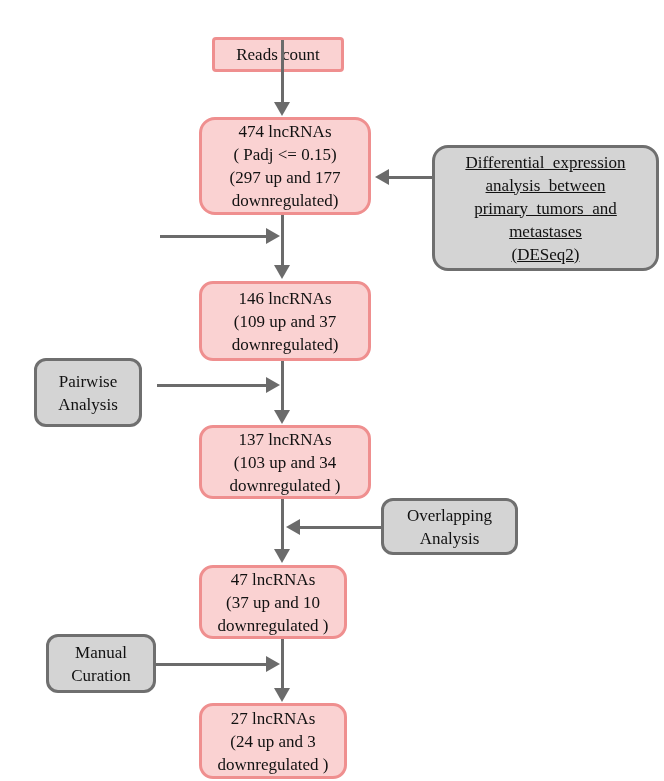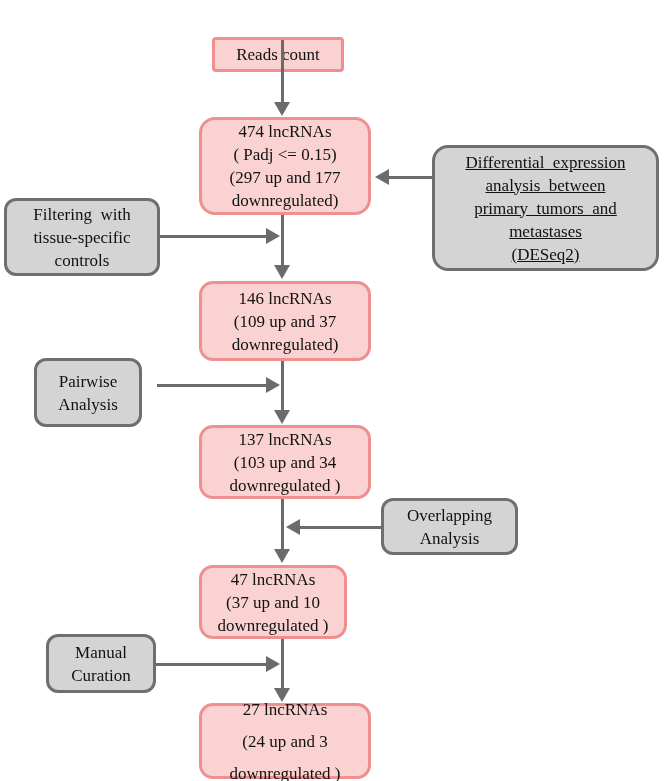--- a/index.html
+++ b/index.html
@@ -30,21 +30,21 @@
   #n-reads{left:212px;top:5px;width:132px;height:35px;border-radius:4px;margin-top:32px;}
   #n-474{left:199px;top:117px;width:172px;height:98px;border-radius:16px;}
   #n-diff{left:432px;top:145px;width:227px;height:126px;border-radius:16px;text-decoration:underline;}
   #n-filter{left:4px;top:198px;width:156px;height:78px;border-radius:12px;}
   #n-146{left:199px;top:281px;width:172px;height:80px;border-radius:14px;}
   #n-pair{left:34px;top:358px;width:108px;height:69px;border-radius:12px;}
   #n-137{left:199px;top:425px;width:172px;height:74px;border-radius:14px;}
   #n-overlap{left:381px;top:498px;width:137px;height:57px;border-radius:12px;}
   #n-47{left:199px;top:565px;width:148px;height:74px;border-radius:14px;}
   #n-manual{left:46px;top:634px;width:110px;height:59px;border-radius:12px;}
-  #n-27{left:199px;top:703px;width:172px;height:76px;border-radius:14px;gap:9px;}
+  #n-27{left:199px;top:703px;width:148px;height:76px;border-radius:14px;}
 </style>
 </head>
 <body>
 
 <div class="canvas">
 
   <div class="node pink" id="n-reads">
     <div class="ln">Reads count</div>
   </div>
 
@@ -56,25 +56,20 @@
   </div>
 
   <div class="node gray" id="n-diff">
     <div class="ln">Differential  expression</div>
     <div class="ln">analysis  between</div>
     <div class="ln">primary  tumors  and</div>
     <div class="ln">metastases</div>
     <div class="ln">(DESeq2)</div>
   </div>
 
-  <div class="node gray" id="n-filter">
-    <div class="ln">Filtering  with</div>
-    <div class="ln">tissue-specific</div>
-    <div class="ln">controls</div>
-  </div>
 
   <div class="node pink" id="n-146">
     <div class="ln">146 lncRNAs</div>
     <div class="ln">(109 up and 37</div>
     <div class="ln">downregulated)</div>
   </div>
 
   <div class="node gray" id="n-pair">
     <div class="ln">Pairwise</div>
     <div class="ln">Analysis</div>

